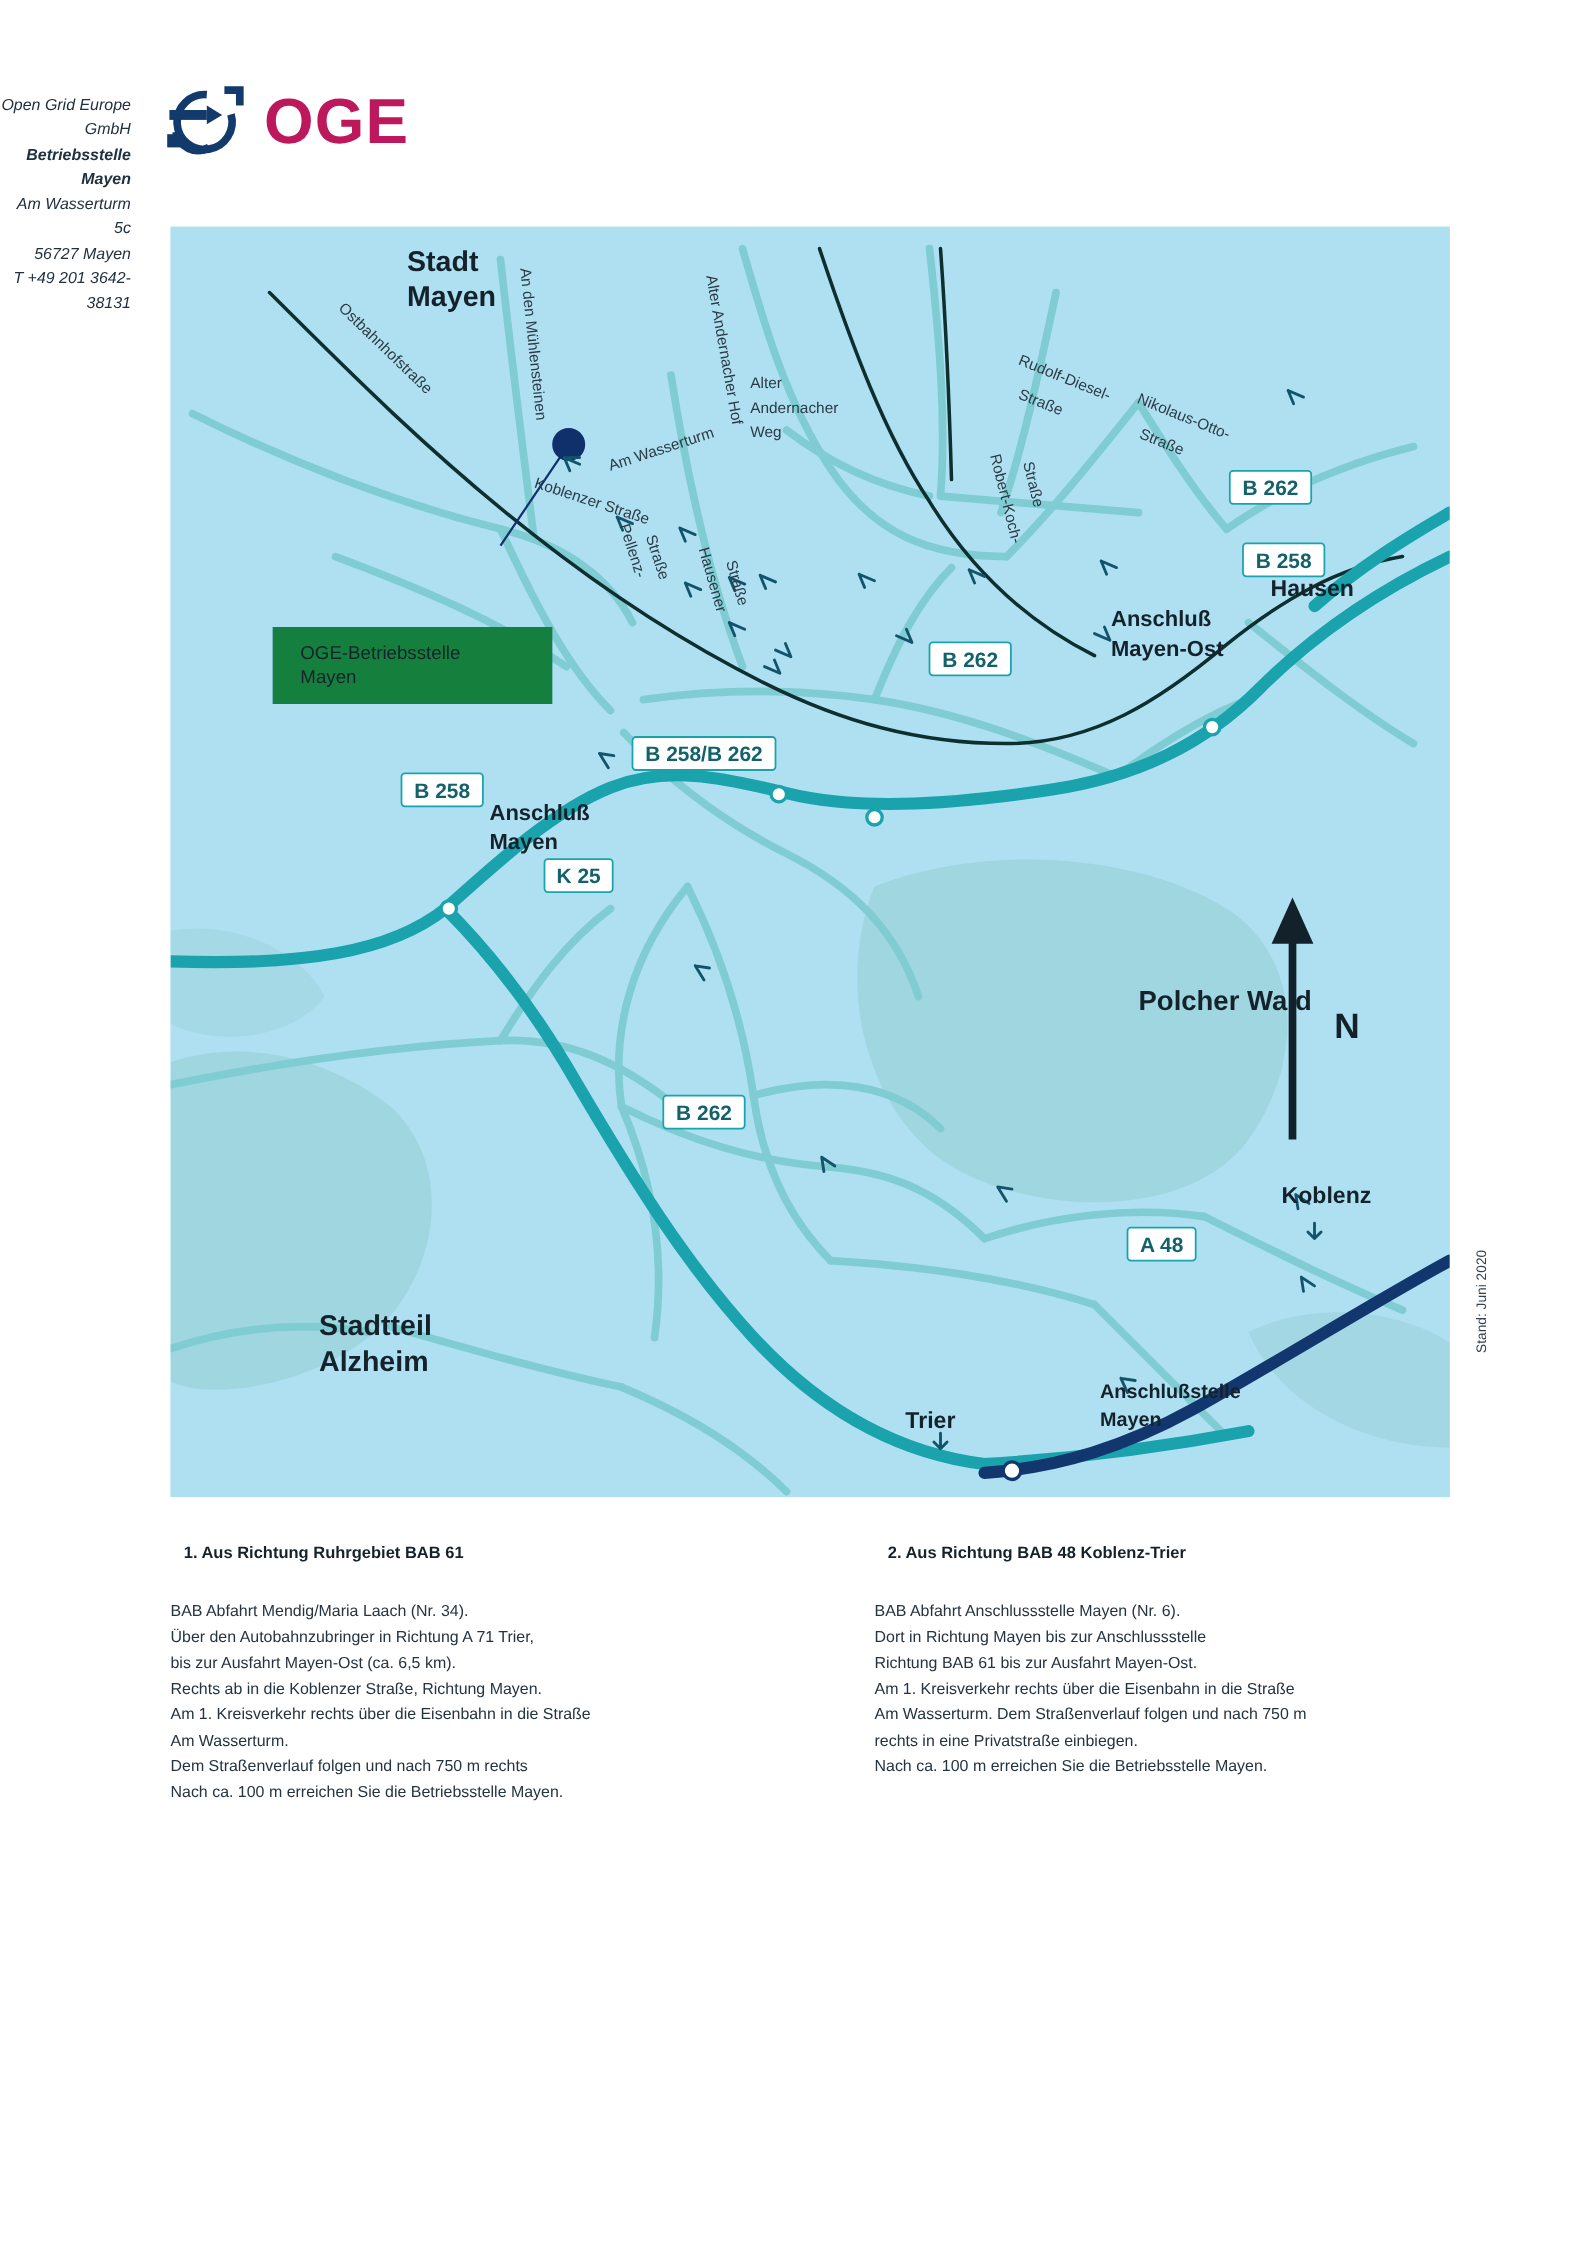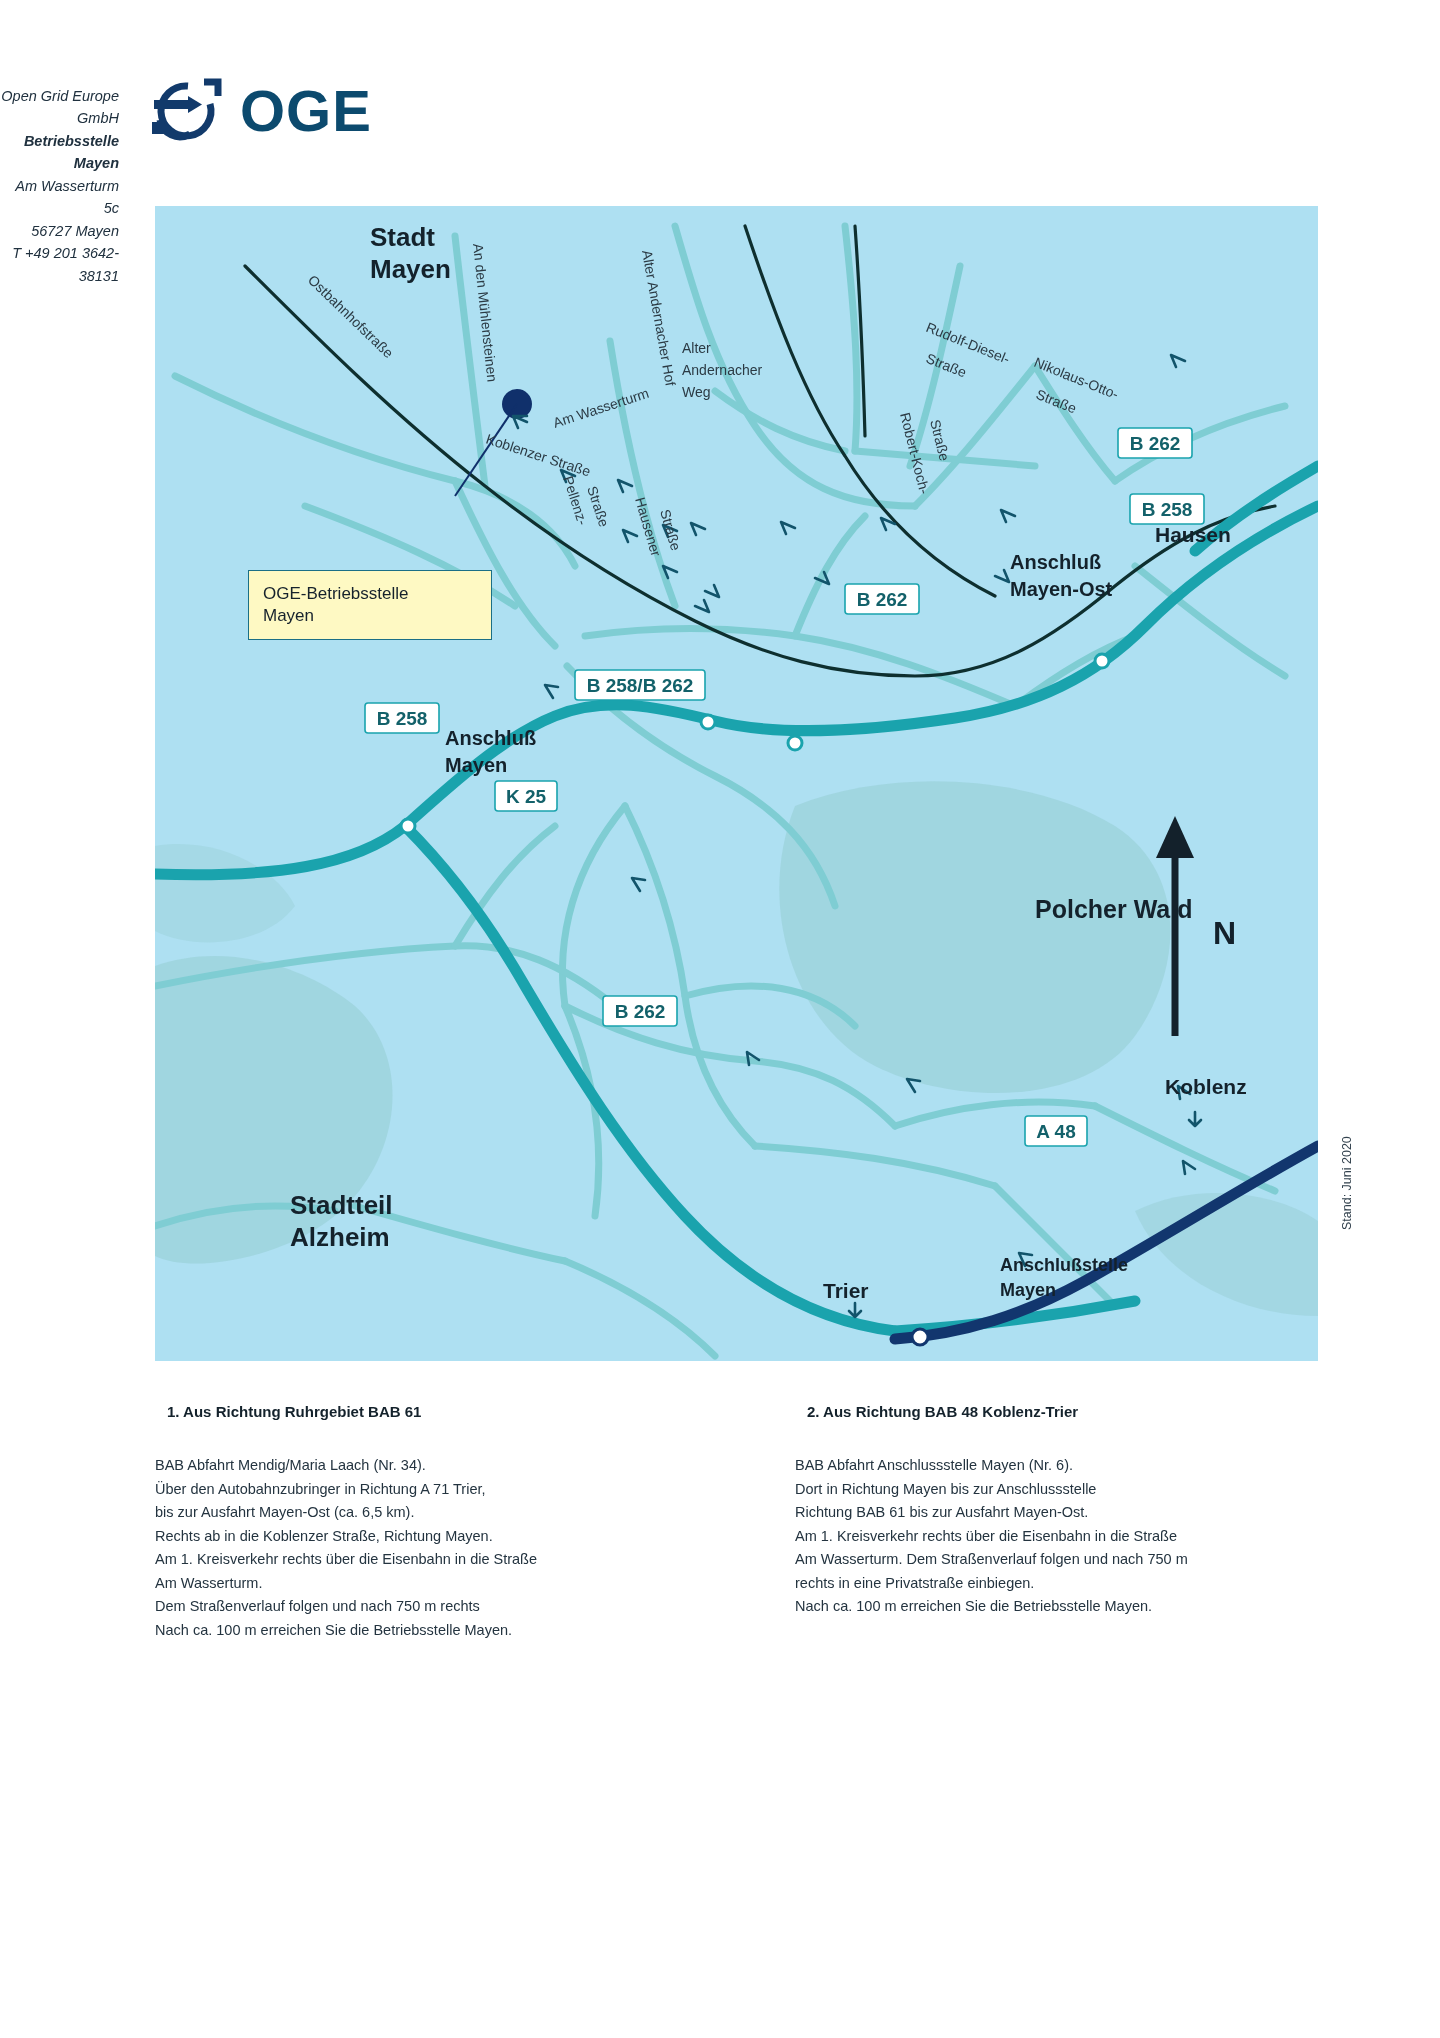--- a/index.html
+++ b/index.html
@@ -32,21 +32,21 @@
     gap: 14px;
   }
   .logo-mark {
     width: 78px;
     height: 66px;
   }
   .logo-text {
     font-size: 58px;
     font-weight: bold;
     letter-spacing: 1px;
-    color: #0c4a6e;
+    color: #be185d;
     line-height: 1;
   }
   .contact-block {
     position: absolute;
     right: 1321px;
     top: 85px;
     text-align: right;
     font-size: 14.5px;
     line-height: 1.55;
     color: #20313f;
@@ -76,22 +76,22 @@
     transform-origin: left top;
     white-space: nowrap;
   }
 
   
   .callout {
     position: absolute;
     left: 248px;
     top: 570px;
     width: 218px;
-    padding: 12px 10px 12px 14px;
-    background: #fef9c3;
+    padding: 12px 10px 12px 24px;
+    background: #15803d;
     border: 1.6px solid #1b6f86;
     font-size: 17px;
     line-height: 1.28;
     color: #16222c;
   }
 
   
   .routes {
     position: absolute;
     left: 0;

